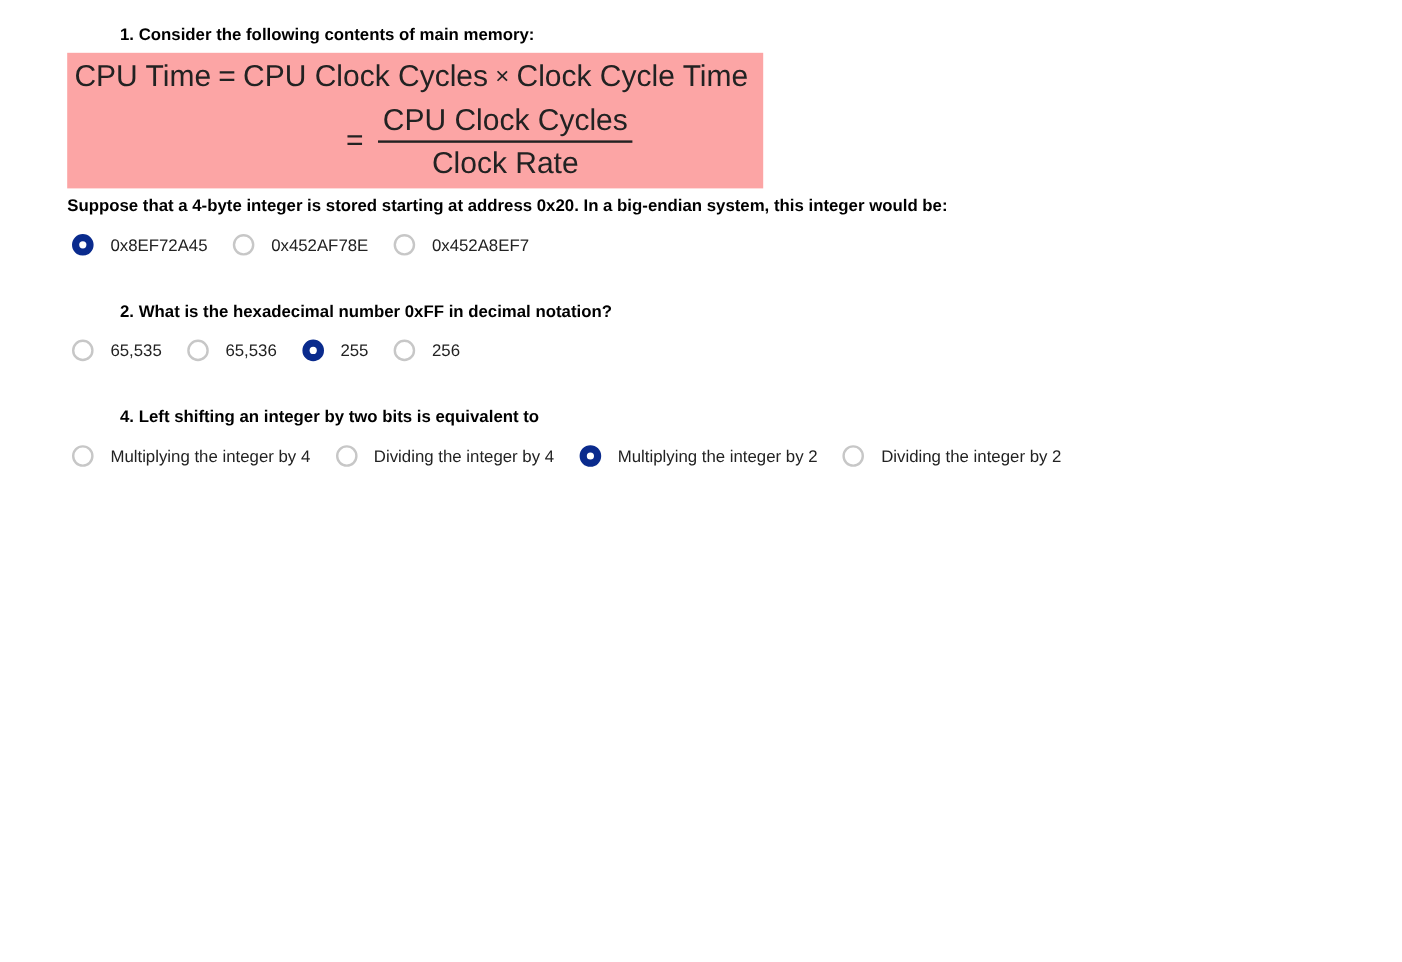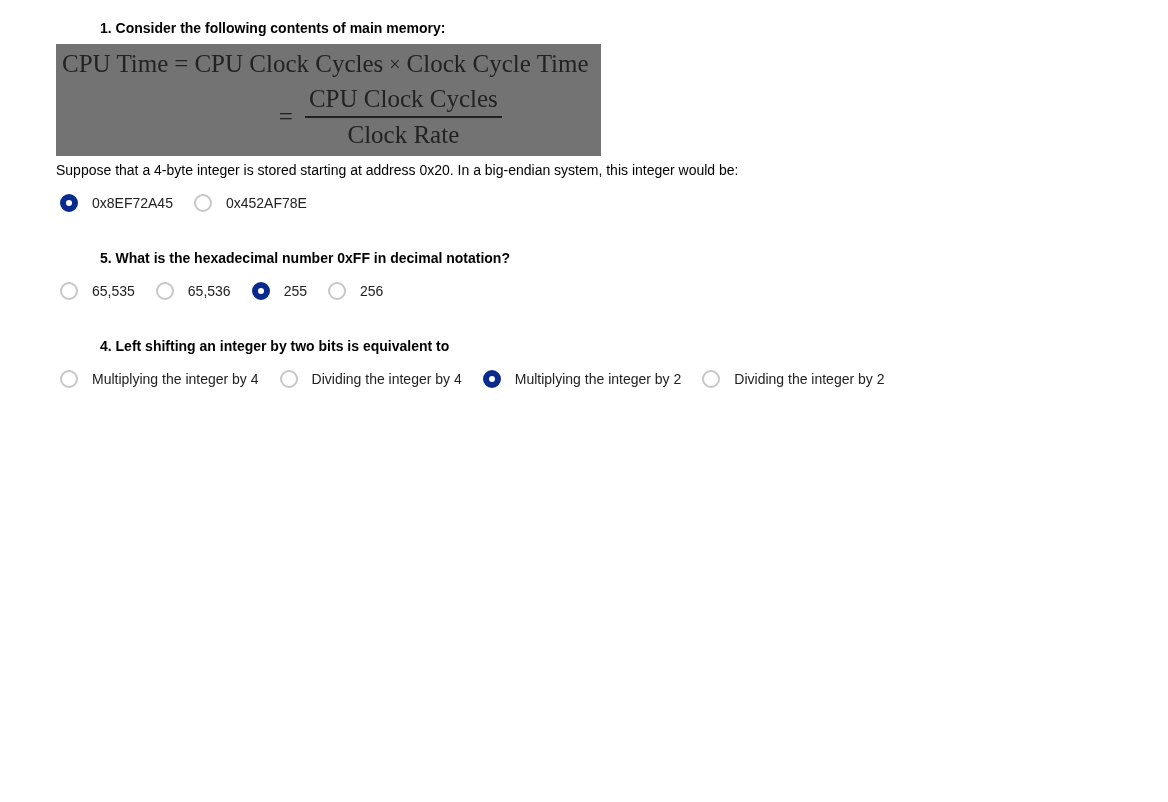--- a/index.html
+++ b/index.html
@@ -18,25 +18,25 @@
       margin-bottom: 38px;
     }
     .question-title {
       font-size: 14px;
       font-weight: 700;
       color: #000;
       margin-bottom: 8px;
       margin-left: 44px;
     }
     .formula-box {
-      background-color: #737373;
+      background-color: #fca5a5;
       display: inline-block;
       padding: 6px 12px 6px 6px;
       margin-bottom: 6px;
-      font-family: Liberation Serif, serif;
+      font-family: Liberation Sans, sans-serif;
     }
     .formula-line1 {
       font-size: 25px;
       color: #222;
       display: flex;
       align-items: center;
       gap: 6px;
     }
     .formula-line2 {
       font-size: 25px;
@@ -63,21 +63,21 @@
       background: #222;
     }
     .fraction .denominator {
       padding: 2px 4px 0 4px;
     }
     .times {
       font-size: 20px;
     }
     .question-text {
       font-size: 14px;
-      font-weight: 400;
+      font-weight: 700;
       color: #000;
       margin-bottom: 16px;
     }
     .options {
       display: flex;
       flex-direction: row;
       gap: 21px;
       padding-left: 4px;
     }
     .option {
@@ -137,25 +137,29 @@
   <div class="question-text">Suppose that a 4-byte integer is stored starting at address 0x20. In a big-endian system, this integer would be:</div>
   <div class="options">
     <div class="option">
       <span class="radio selected"></span>
       <span class="option-label">0x8EF72A45</span>
     </div>
     <div class="option">
       <span class="radio"></span>
       <span class="option-label">0x452AF78E</span>
     </div>
+    <div class="option">
+      <span class="radio"></span>
+      <span class="option-label">0x452A8EF7</span>
+    </div>
   </div>
 </div>
 
 <div class="question-block">
-  <div class="question-title" style="margin-bottom:16px">5. What is the hexadecimal number 0xFF in decimal notation?</div>
+  <div class="question-title" style="margin-bottom:16px">2. What is the hexadecimal number 0xFF in decimal notation?</div>
   <div class="options">
     <div class="option">
       <span class="radio"></span>
       <span class="option-label">65,535</span>
     </div>
     <div class="option">
       <span class="radio"></span>
       <span class="option-label">65,536</span>
     </div>
     <div class="option">

